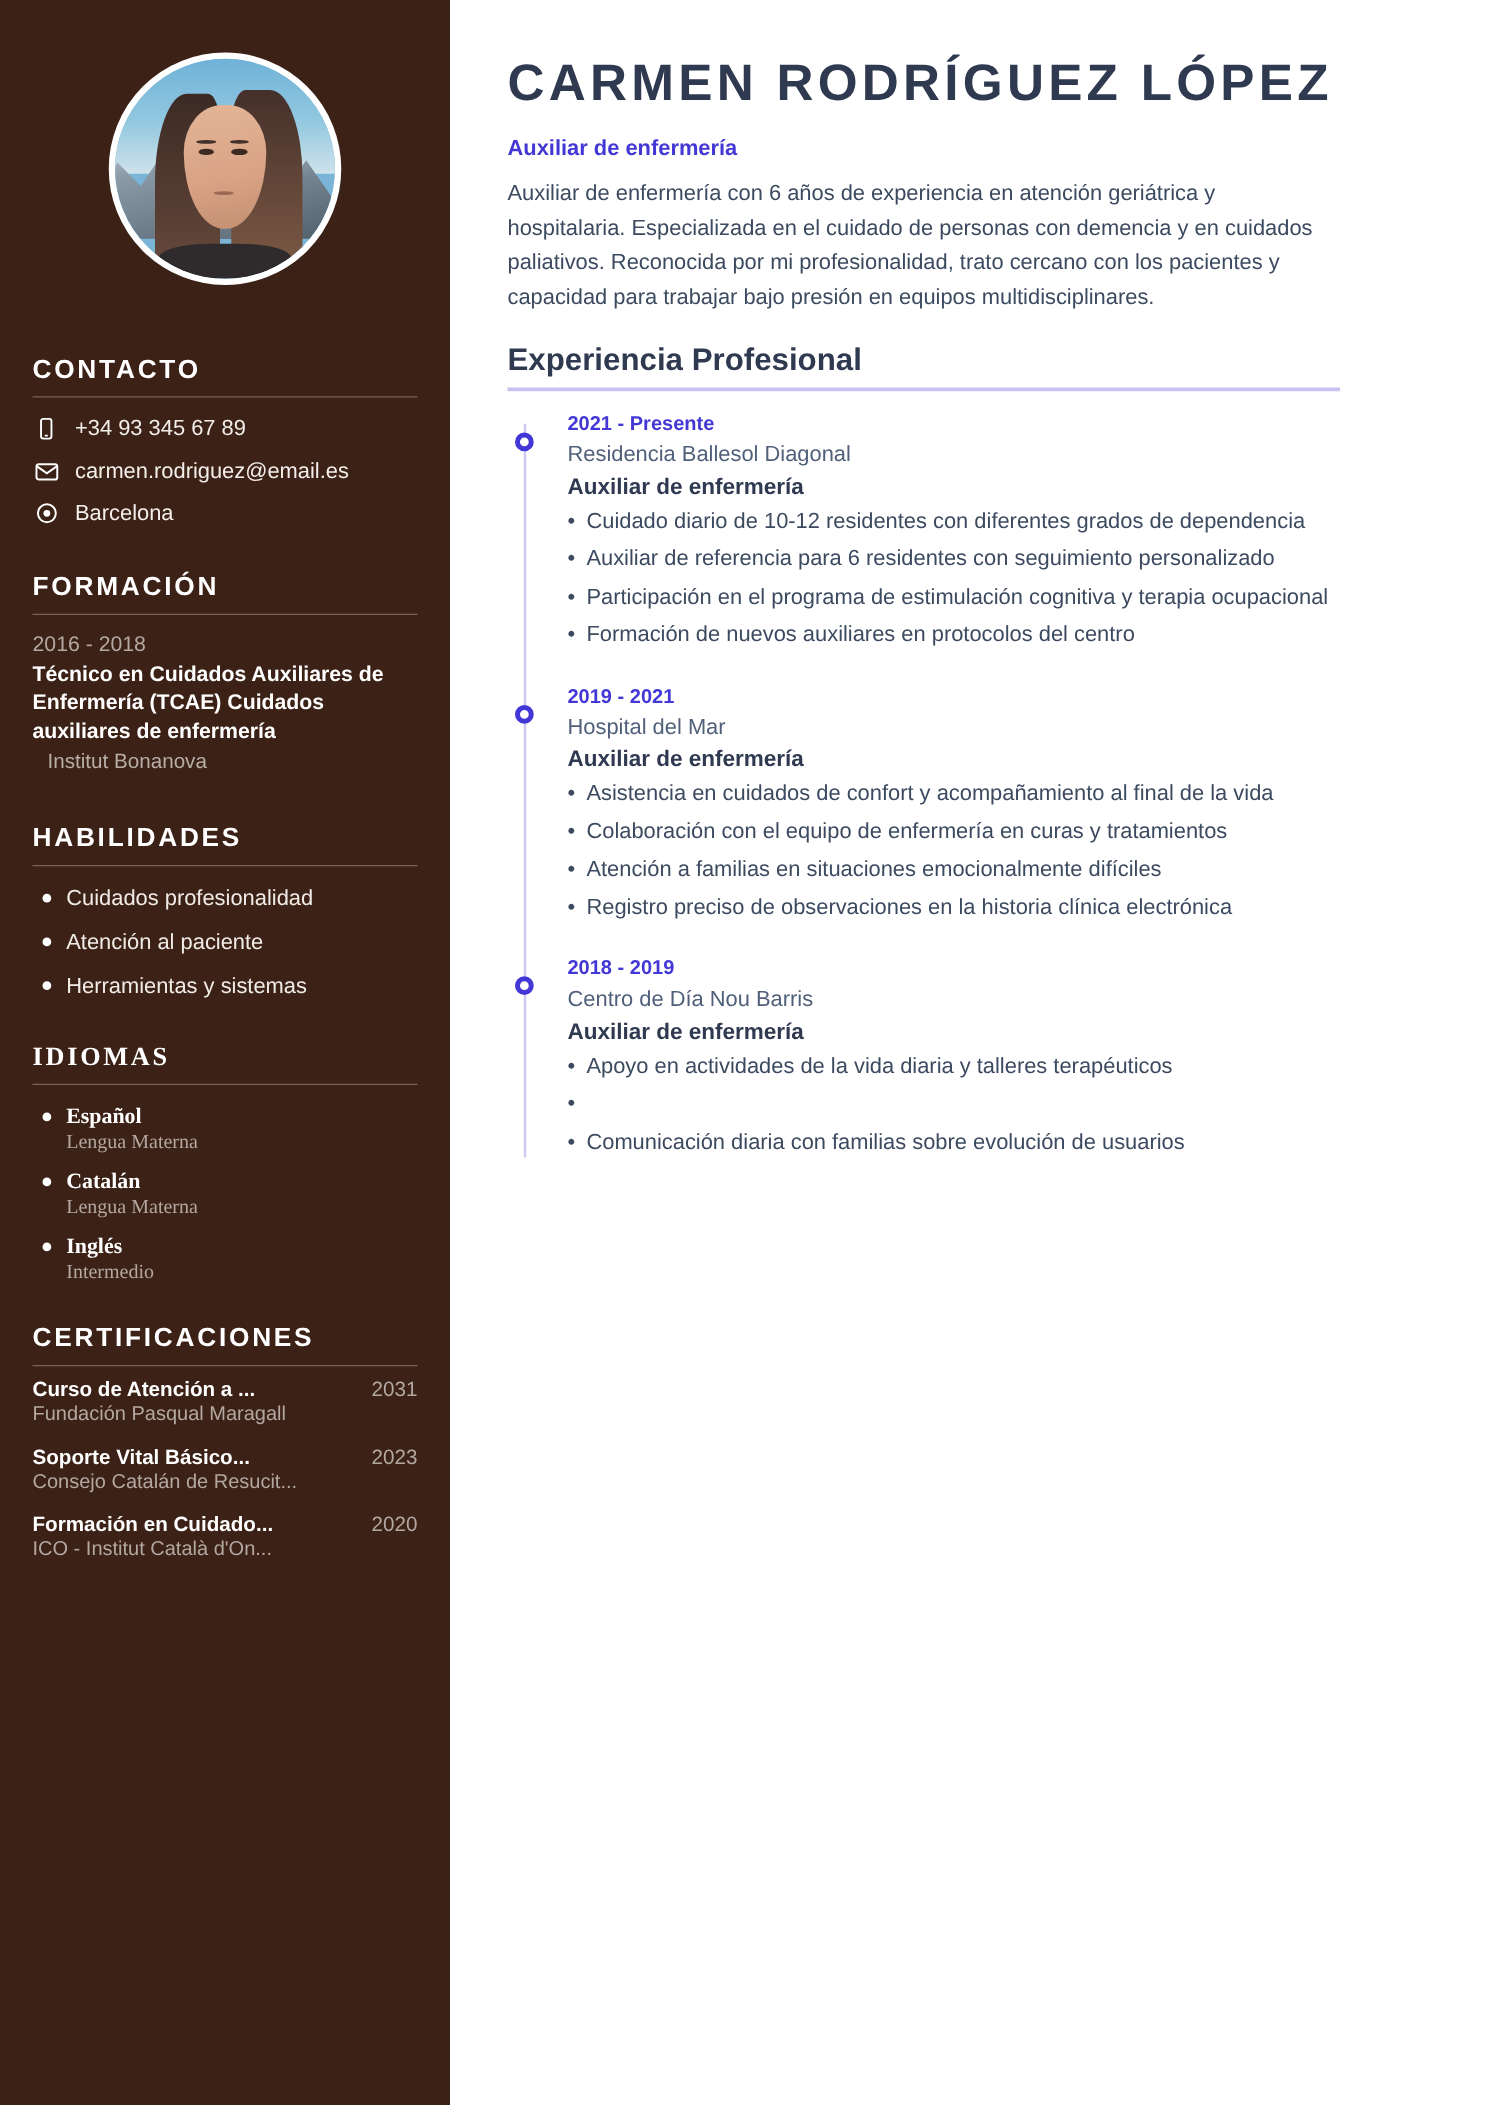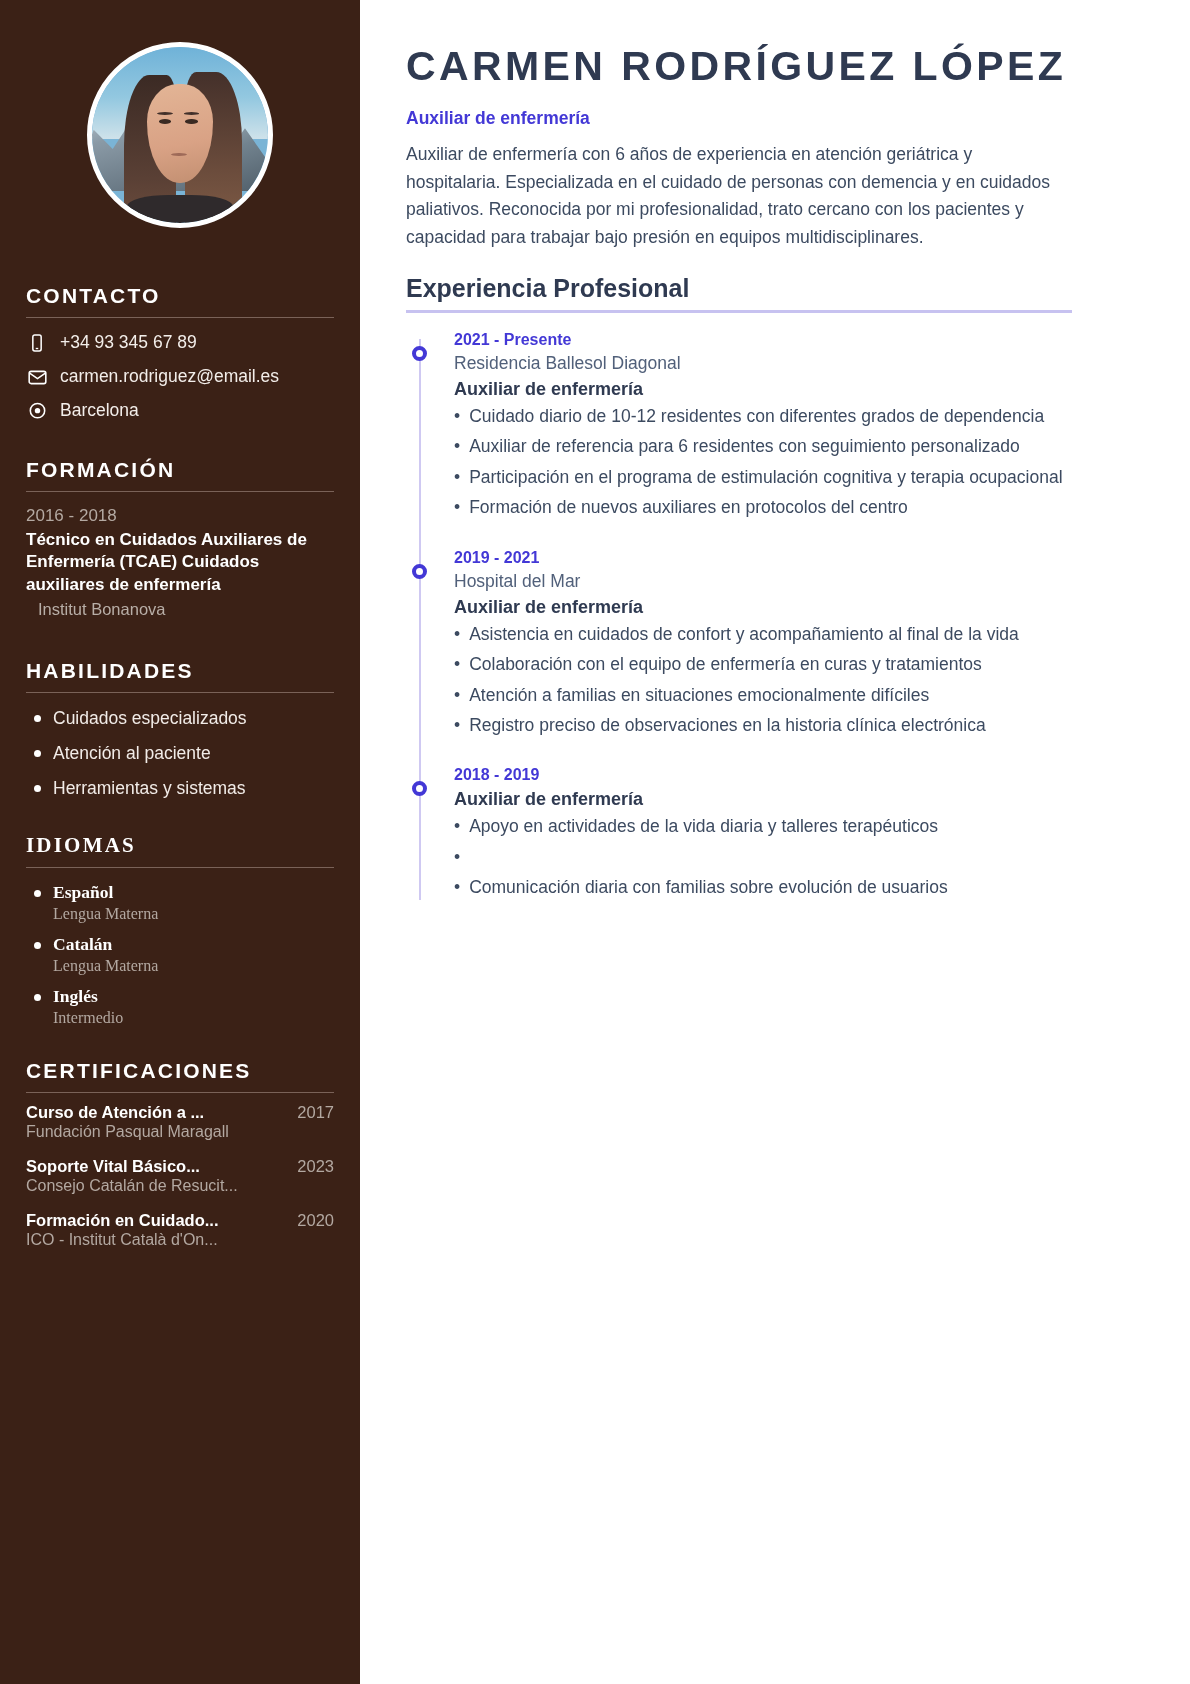--- a/index.html
+++ b/index.html
@@ -381,21 +381,21 @@
         <div class="edu-school">Institut Bonanova</div>
       </div>
     </div>
 
     <div class="s-habilidades">
       <div class="side-h">HABILIDADES</div>
       <div class="side-rule"></div>
       <div class="skill-list">
         <div class="skill-row">
           <span class="dot"></span>
-          <span class="skill-txt">Cuidados especializados</span>
+          <span class="skill-txt">Cuidados profesionalidad</span>
         </div>
         <div class="skill-row">
           <span class="dot"></span>
           <span class="skill-txt">Atención al paciente</span>
         </div>
         <div class="skill-row">
           <span class="dot"></span>
           <span class="skill-txt">Herramientas y sistemas</span>
         </div>
       </div>
@@ -434,21 +434,21 @@
     </div>
 
     <div class="s-certificaciones">
       <div class="side-h">CERTIFICACIONES</div>
       <div class="side-rule"></div>
       <div class="cert-list">
 
         <div class="cert-item">
           <div class="cert-top">
             <span class="cert-name">Curso de Atención a ...</span>
-            <span class="cert-year">2017</span>
+            <span class="cert-year">2031</span>
           </div>
           <div class="cert-org">Fundación Pasqual Maragall</div>
         </div>
 
         <div class="cert-item">
           <div class="cert-top">
             <span class="cert-name">Soporte Vital Básico...</span>
             <span class="cert-year">2023</span>
           </div>
           <div class="cert-org">Consejo Catalán de Resucit...</div>
@@ -525,20 +525,21 @@
           <div class="exp-bullet">
             <span class="bdot">•</span>
             <span>Registro preciso de observaciones en la historia clínica electrónica</span>
           </div>
         </div>
       </div>
 
       <div class="exp-item">
         <span class="exp-marker"></span>
         <div class="exp-dates">2018 - 2019</div>
+        <div class="exp-company">Centro de Día Nou Barris</div>
         <div class="exp-role">Auxiliar de enfermería</div>
         <div class="exp-bullets">
           <div class="exp-bullet">
             <span class="bdot">•</span>
             <span>Apoyo en actividades de la vida diaria y talleres terapéuticos</span>
           </div>
           <div class="exp-bullet">
             <span class="bdot">•</span>
           </div>
           <div class="exp-bullet">

